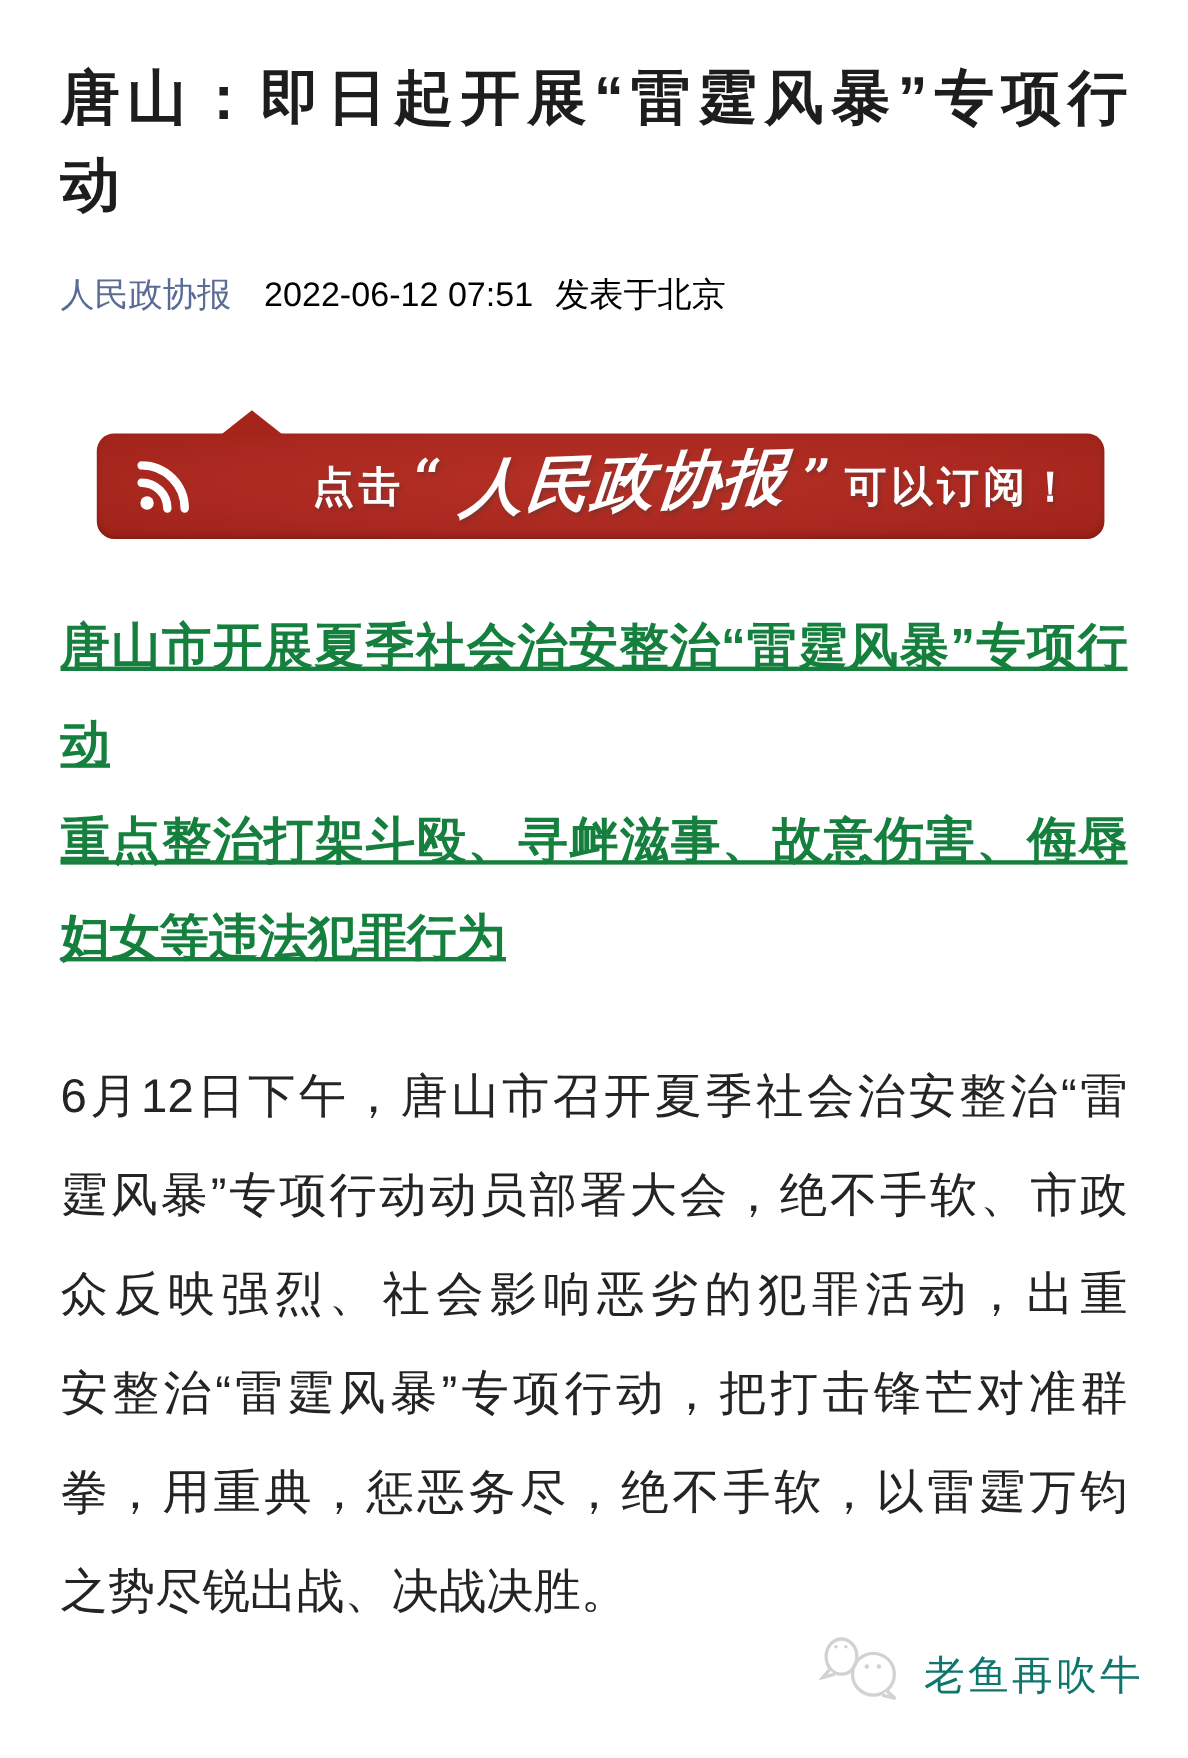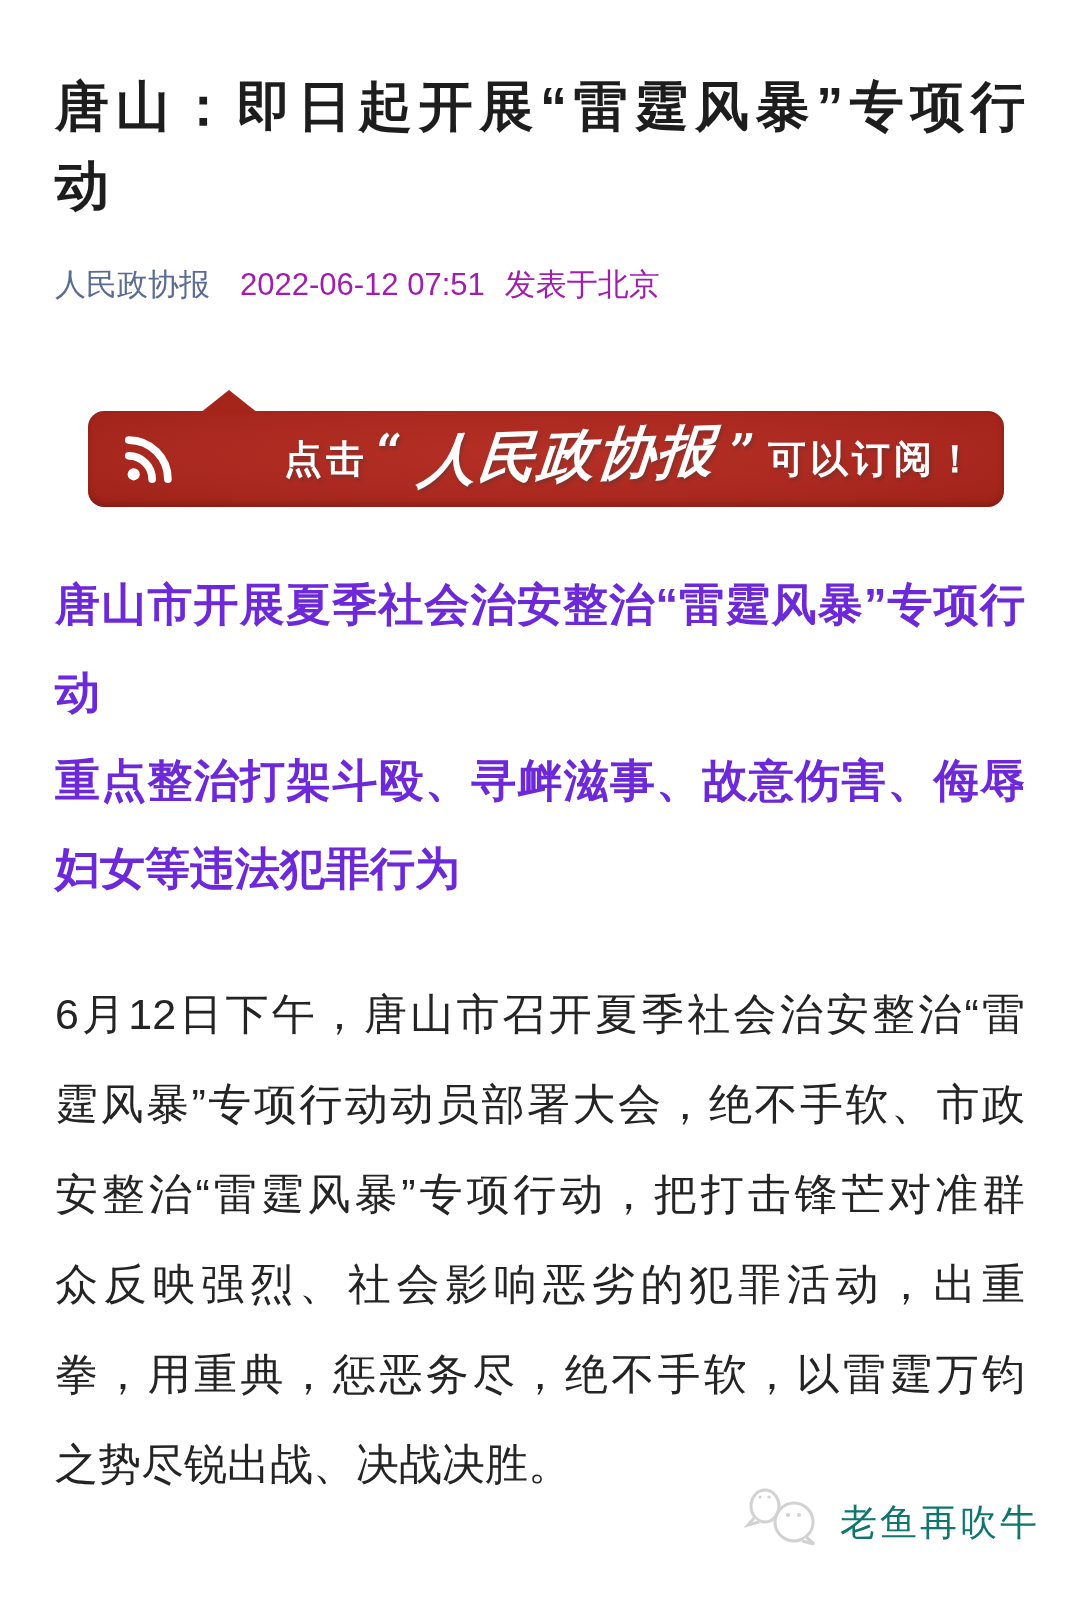--- a/index.html
+++ b/index.html
@@ -1,40 +1,40 @@
 <!DOCTYPE html>
 <html><head>
 <meta charset="utf-8">
 <style>
   html,body{margin:0;padding:0;background:#ffffff;}
   .page{
     position:relative;
     width:1080px;height:1598px;
     box-sizing:border-box;
-    padding:17px 55px;
+    padding:0 55px;
     overflow:hidden;
     background:#ffffff;
     font-family:"Liberation Sans","DejaVu Sans",sans-serif;
   }
   
   .tline{text-align:justify;text-align-last:justify;}
   .tline:last-child{text-align-last:left;}
 
   .title{
     margin:0;padding-top:50px;
     font-size:54px;line-height:79px;font-weight:700;
     color:#1d1d1d;
   }
   .byline{
     margin-top:38px;
     font-size:31px;line-height:44px;
     display:flex;align-items:baseline;
   }
   .byline .account{color:#5a6b94;margin-right:30px;cursor:pointer;}
-  .byline .meta{color:#a21caf;margin-right:20px;}
+  .byline .meta{color:#000000;margin-right:20px;}
 
   .banner-wrap{
     position:relative;
     margin-top:104px;
     margin-left:33px;
     width:916px;height:96px;
     cursor:pointer;
   }
   .banner-triangle{
     position:absolute;top:-21px;left:112px;
@@ -75,21 +75,22 @@
     display:inline-block;
     margin:0 6px;
     position:relative;top:-3px;
     letter-spacing:2px;
   }
 
   .subhead{
     margin-top:54px;
     font-size:45px;font-weight:700;
     line-height:88px;
-    color:#6d28d9;
+    color:#15803d;
+    text-decoration:underline;
   }
   .subhead > div{margin:0;}
 
   .bodytext{
     margin-top:56px;
     font-size:43px;
     line-height:90px;
     color:#242424;
   }
 
@@ -145,22 +146,22 @@
       </div>
     <div>
         <div class="tline">重点整治打架斗殴、寻衅滋事、故意伤害、侮辱</div>
         <div class="tline">妇女等违法犯罪行为</div>
       </div>
   </div>
 
   <div class="bodytext">
       <div class="tline">6月12日下午，唐山市召开夏季社会治安整治“雷</div>
       <div class="tline">霆风暴”专项行动动员部署大会，绝不手软、市政</div>
+      <div class="tline">众反映强烈、社会影响恶劣的犯罪活动，出重</div>
       <div class="tline">安整治“雷霆风暴”专项行动，把打击锋芒对准群</div>
-      <div class="tline">众反映强烈、社会影响恶劣的犯罪活动，出重</div>
       <div class="tline">拳，用重典，惩恶务尽，绝不手软，以雷霆万钧</div>
       <div class="tline">之势尽锐出战、决战决胜。</div>
     </div>
 
   <div class="watermark">
     <svg width="86" height="64" viewBox="0 0 86 64" fill="none" stroke="#d2d2d2" stroke-width="3" aria-hidden="true">
       <ellipse cx="21" cy="22" rx="14" ry="16"></ellipse>
       <circle cx="16" cy="13" r="1.6" fill="#d2d2d2" stroke="none"></circle>
       <circle cx="25" cy="13" r="1.6" fill="#d2d2d2" stroke="none"></circle>
       <path d="M10 34 L4 41 L15 38" fill="#ffffff"></path>

